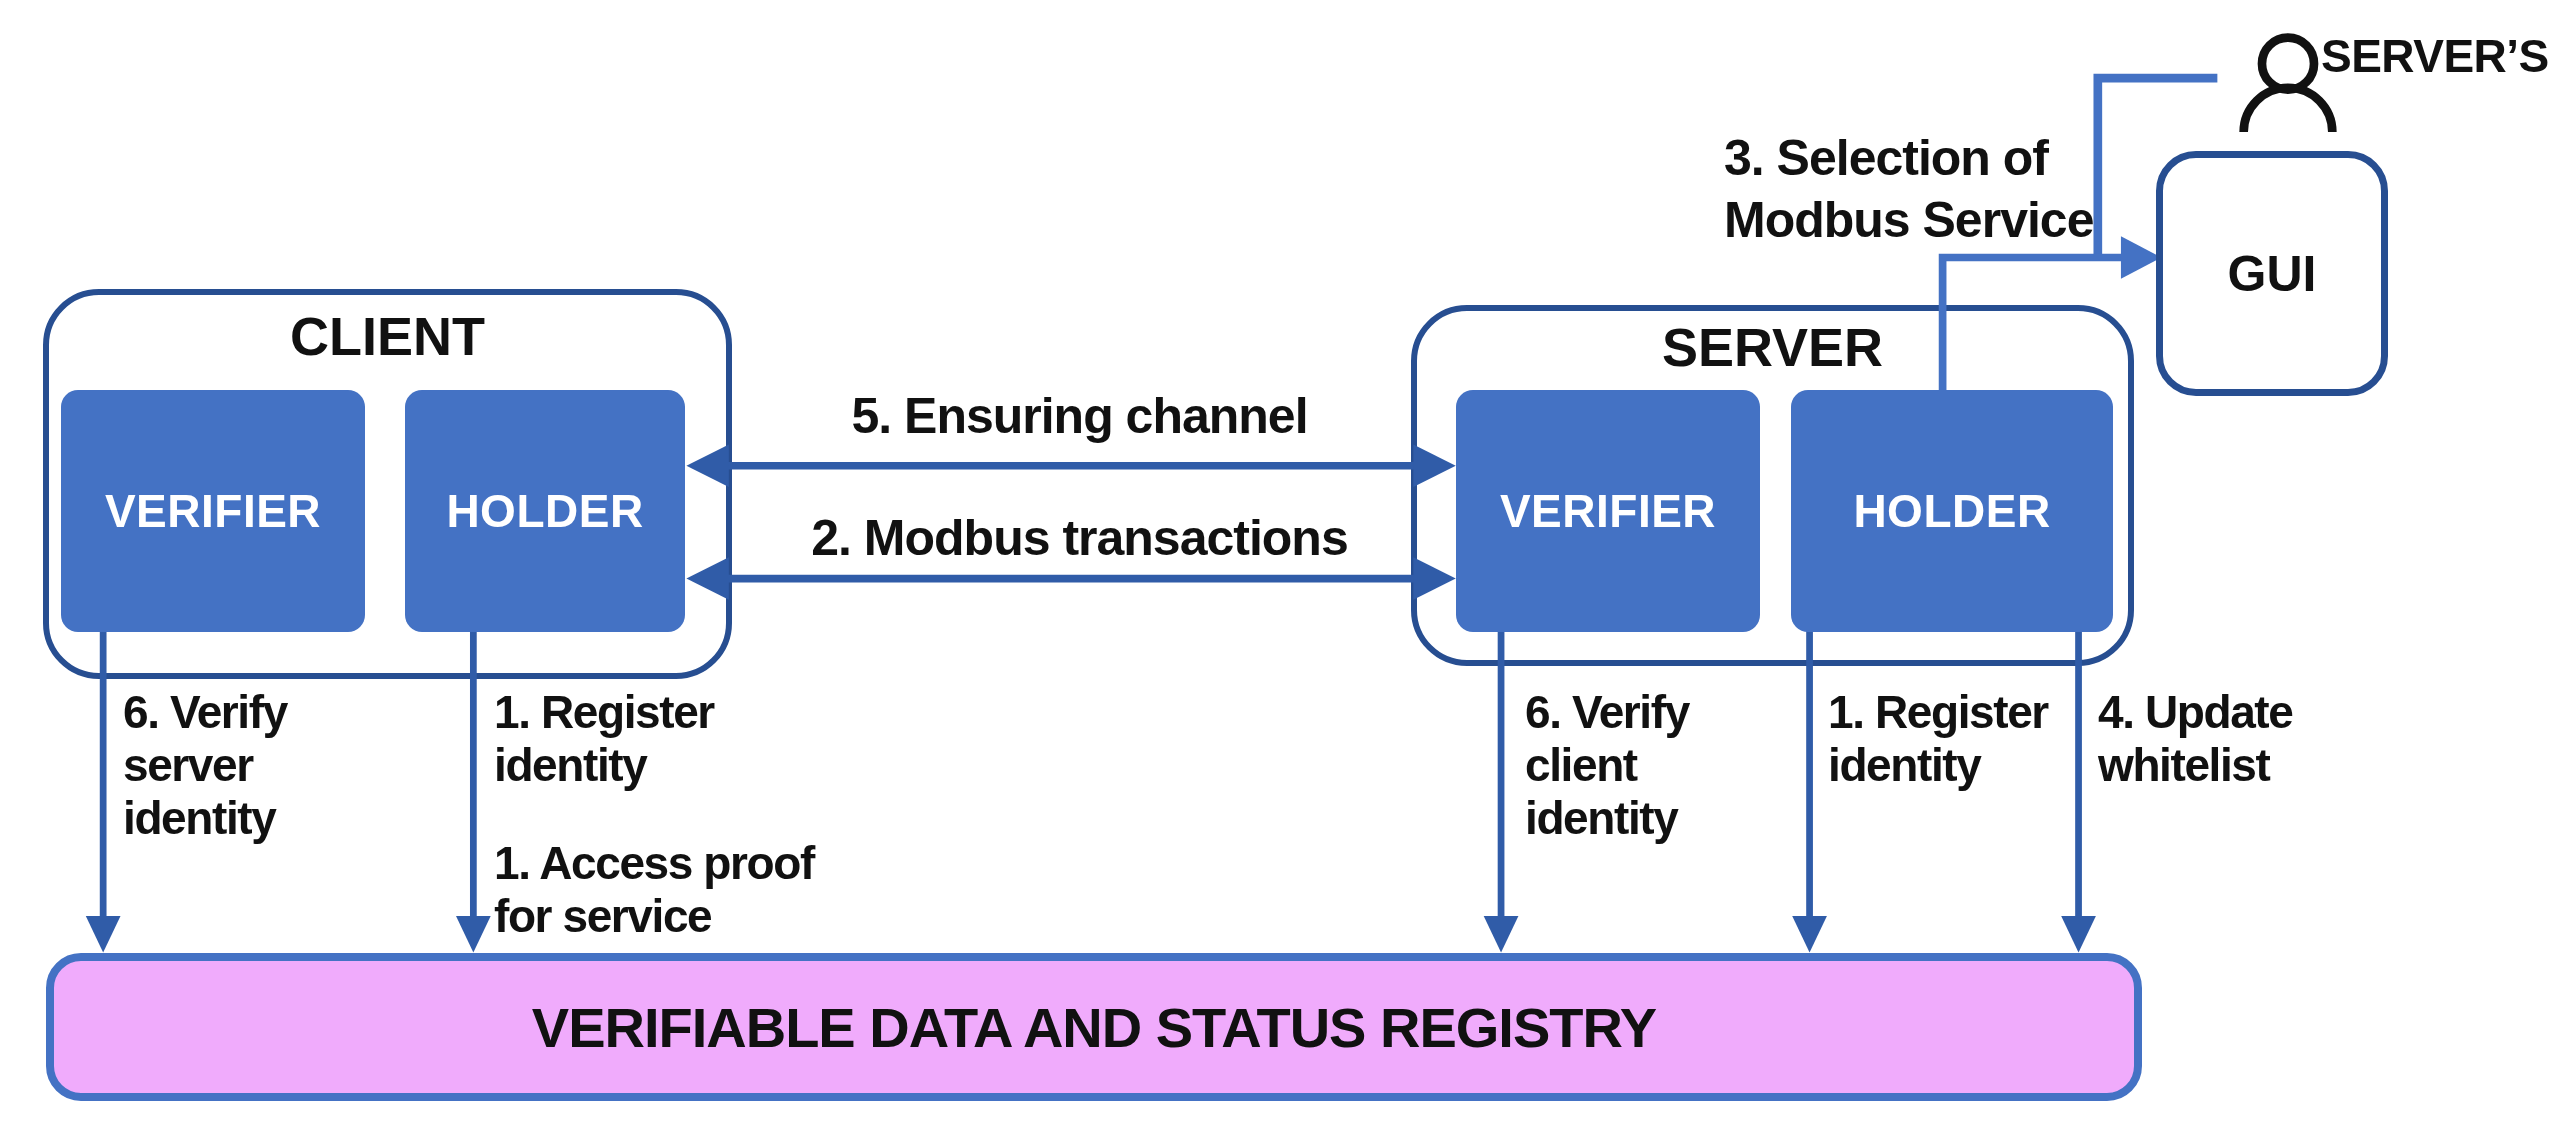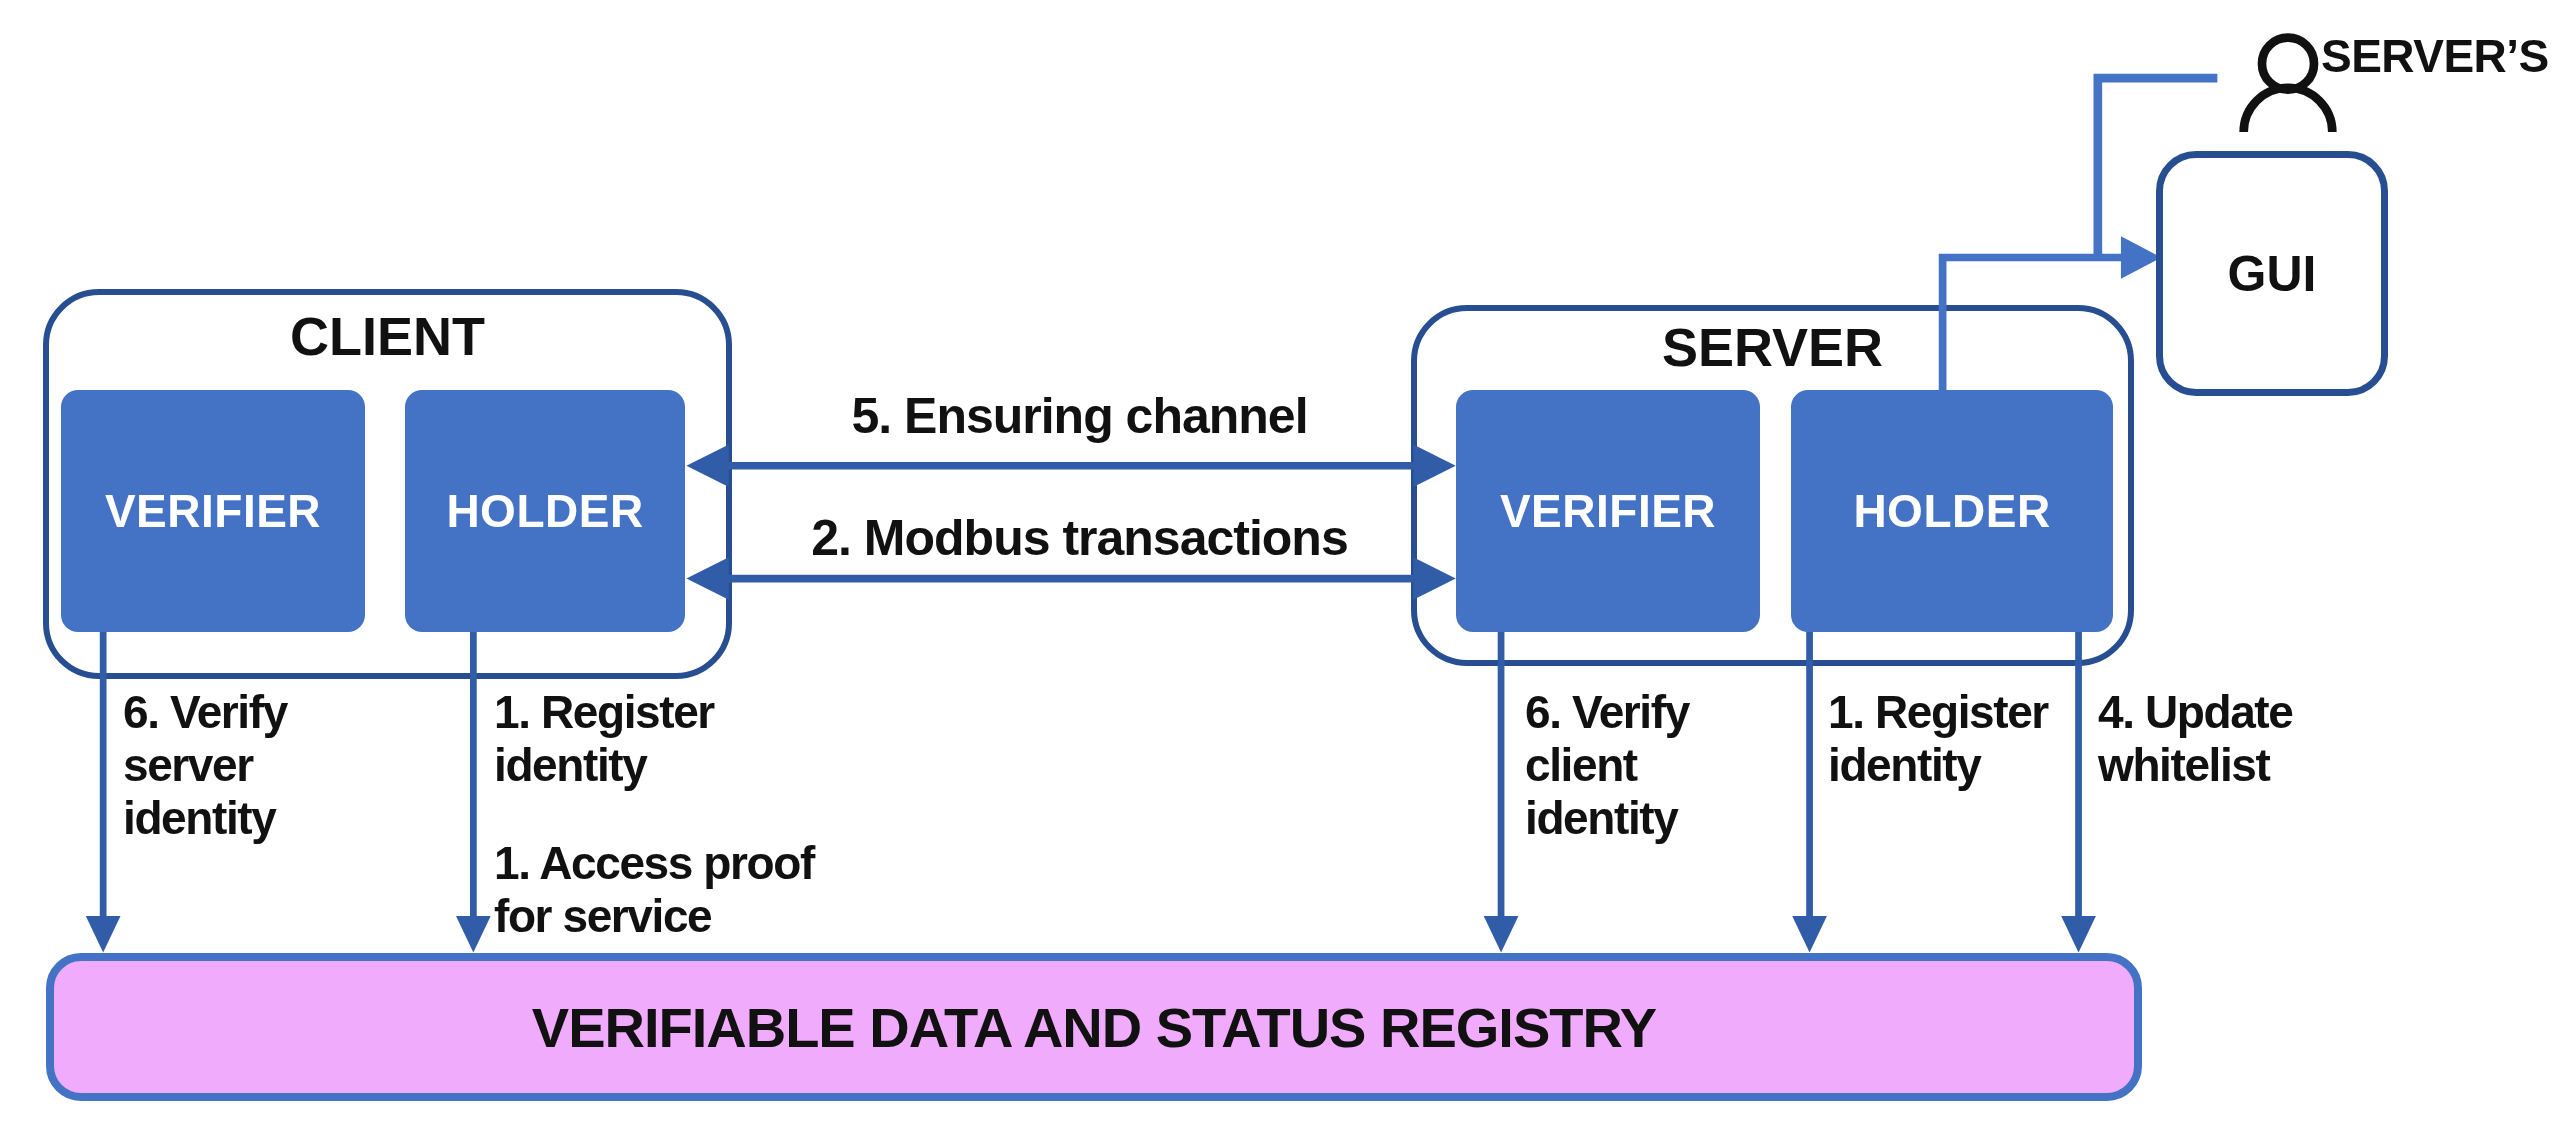--- a/index.html
+++ b/index.html
@@ -178,20 +178,22 @@
   <svg id="person-icon" width="106" height="116" viewBox="0 0 110 120" xmlns="http://www.w3.org/2000/svg">
     <circle cx="55" cy="42" r="27" fill="none" stroke="#111111" stroke-width="9"></circle>
     <path d="M 9 113 A 46 46 0 0 1 101 113" fill="none" stroke="#111111" stroke-width="9"></path>
   </svg>
 
   <div id="owner-label">
     <span class="line1">SERVER’S</span>
     <span class="line2">OWNER</span>
   </div>
 
+  <div class="flowlabel sellabel" style="left:1724px; top:127px;">3. Selection of
+Modbus Service</div>
 
   <div class="flowlabel midlabel" style="left:723px; top:389px; width:713px;">5. Ensuring channel</div>
 
   <div class="flowlabel midlabel" style="left:723px; top:511px; width:713px;">2. Modbus transactions</div>
 
   <div class="flowlabel steplabel" style="left:123px; top:686px;">6. Verify
 server
 identity</div>
 
   <div class="flowlabel steplabel" style="left:494px; top:686px;">1. Register

